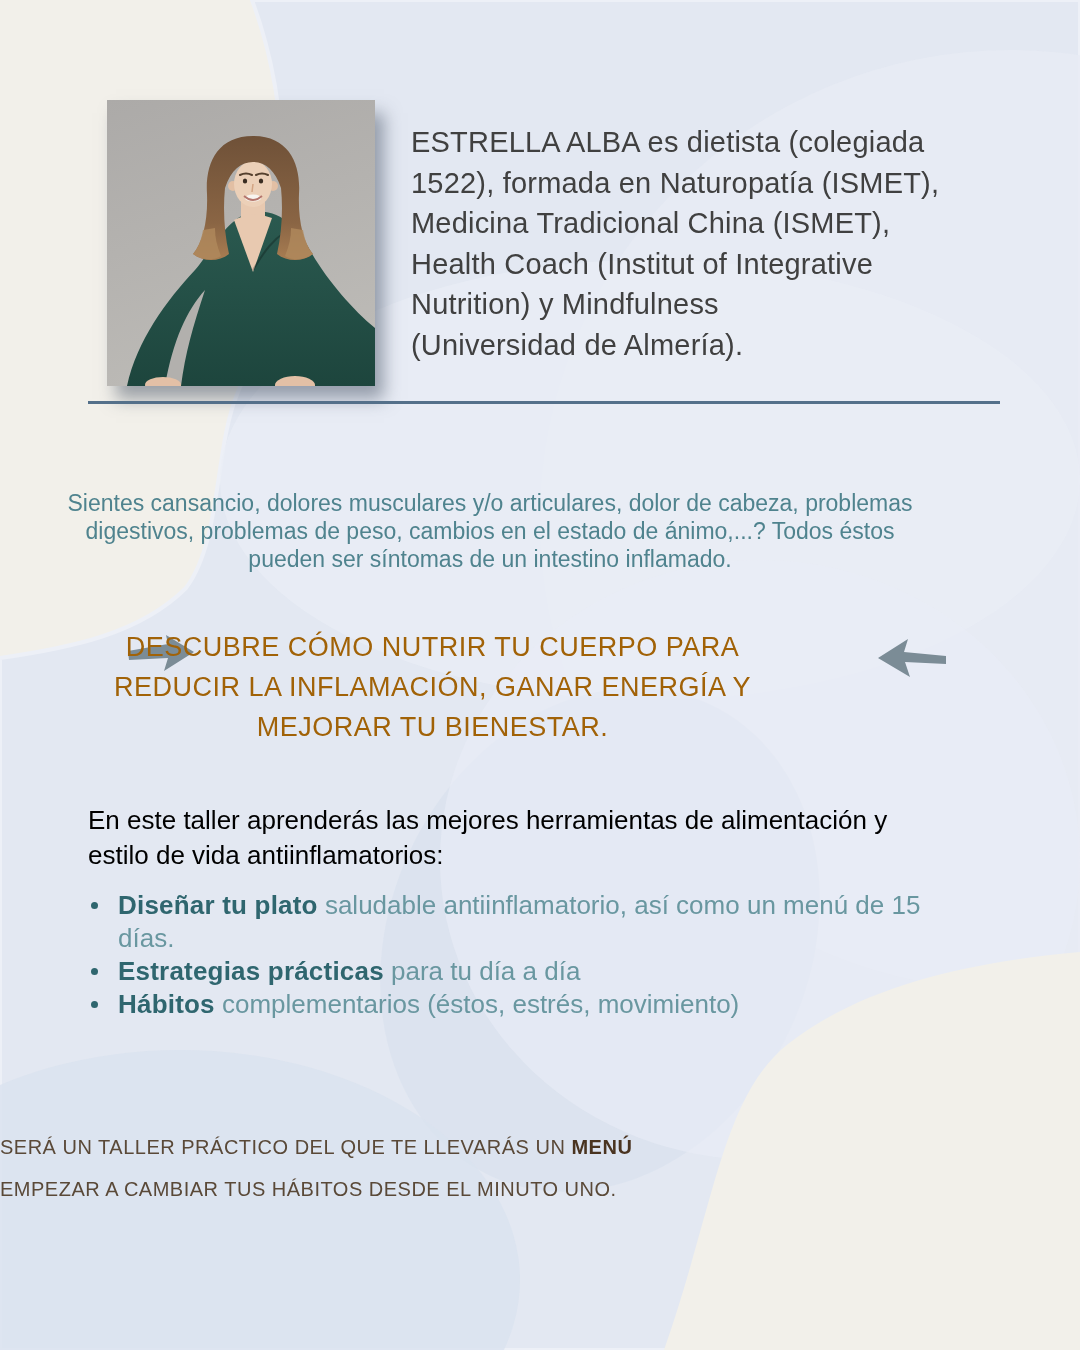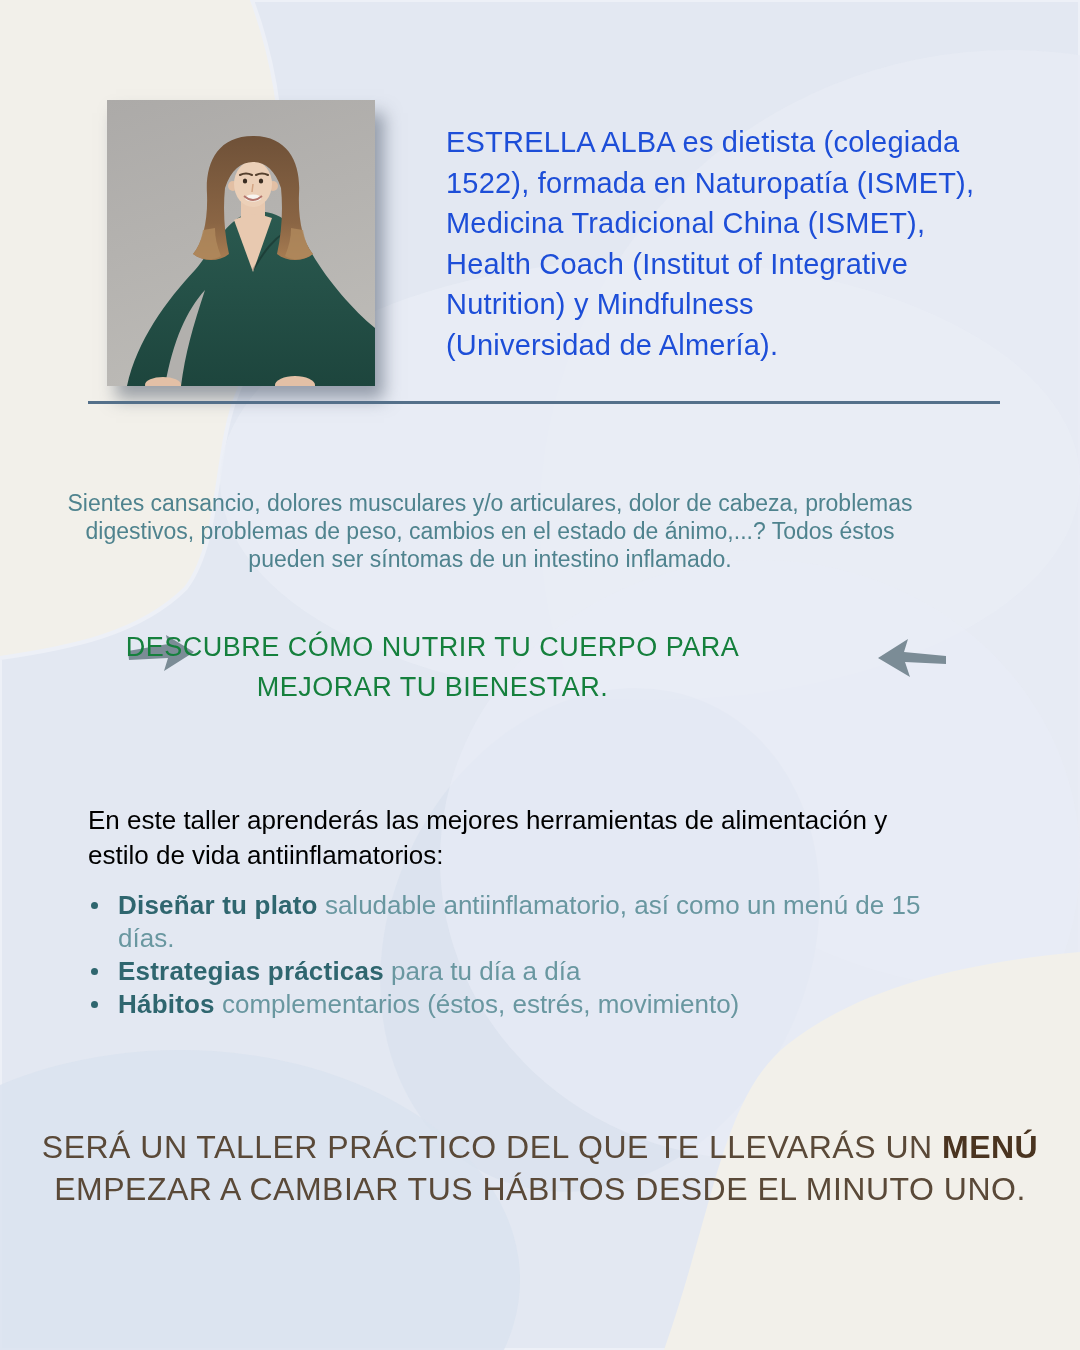--- a/index.html
+++ b/index.html
@@ -10,60 +10,60 @@
   }
   .bg{position:absolute;inset:0;}
   
   .photo{
     position:absolute;left:107px;top:100px;width:268px;height:286px;
     box-shadow:9px 13px 16px rgba(70,82,100,.5);
   }
   .photo svg{display:block;width:100%;height:100%;}
   
   .bio{
-    position:absolute;left:446px;top:122px;width:600px;
-    color:#1d4ed8;font-size:29px;line-height:40.5px;letter-spacing:.2px;
+    position:absolute;left:411px;top:122px;width:600px;
+    color:#404040;font-size:29px;line-height:40.5px;letter-spacing:.2px;
   }
   .bio div{white-space:nowrap;}
   .divider{
     position:absolute;left:88px;top:401px;width:912px;height:3px;
     background:#54708a;
   }
   .symptoms{
     position:absolute;left:0;top:489px;width:980px;text-align:center;
     color:#4f838e;font-size:23px;line-height:28px;
   }
   .symptoms div{white-space:nowrap;}
   .arrow{position:absolute;}
   .arrow-l{left:126px;top:630px;width:70px;height:46px;}
   .arrow-r{left:874px;top:632px;width:74px;height:48px;}
   .headline{
     position:absolute;left:0;top:627px;width:865px;text-align:center;
-    color:#15803d;font-size:27px;line-height:40px;letter-spacing:.5px;font-weight:400;
+    color:#a16207;font-size:27px;line-height:40px;letter-spacing:.5px;font-weight:400;
   }
   .headline div{white-space:nowrap;}
   .intro{
     position:absolute;left:88px;top:803px;width:940px;
     color:#000000;font-size:26px;line-height:35px;
   }
   .intro div{white-space:nowrap;}
   .bullets{
     position:absolute;left:88px;top:889px;width:890px;margin:0;padding:0;
     list-style:none;color:#6997a0;font-size:26px;line-height:33px;
   }
   .bullets li{position:relative;padding-left:30px;margin:0;}
   .bullets li::before{
     content:"";position:absolute;left:3px;top:13px;width:7px;height:7px;
     border-radius:50%;background:#2f666f;
   }
   .bullets .b, .intro .b{color:#2f666f;font-weight:bold;}
   .bullets .b{letter-spacing:.2px;}
   .closing{
-    position:absolute;left:0;top:1126px;width:1080px;text-align:center;
-    color:#5a4938;font-size:32px;line-height:42px;letter-spacing:.5px;
+    position:absolute;left:0;top:1126px;width:1080px;text-align:left;
+    color:#5a4938;font-size:20px;line-height:42px;letter-spacing:.5px;
   }
   .closing div{white-space:nowrap;}
   .closing .b{color:#4a3420;font-weight:bold;}
 </style>
 </head>
 <body>
 
 <div class="canvas">
 
   <svg class="bg" width="1080" height="1350" viewBox="0 0 1080 1350">
@@ -143,20 +143,21 @@
 
   <svg class="arrow arrow-l" viewBox="0 0 70 46">
     <path d="M2,21 L42,14 L40,5 L68,22 L38,41 L42,28 L3,30 Z" fill="#7b8c96"></path>
   </svg>
   <svg class="arrow arrow-r" viewBox="0 0 74 48">
     <path d="M72,24 L30,20 L34,7 L4,26 L36,45 L31,30 L72,32 Z" fill="#7b8c96"></path>
   </svg>
 
   <div class="headline">
     <div>DESCUBRE CÓMO NUTRIR TU CUERPO PARA</div>
+    <div>REDUCIR LA INFLAMACIÓN, GANAR ENERGÍA Y</div>
     <div>MEJORAR TU BIENESTAR.</div>
   </div>
 
   <div class="intro">
     <div>En este taller aprenderás las mejores herramientas de alimentación y</div>
     <div>estilo de vida antiinflamatorios:</div>
   </div>
 
   <ul class="bullets">
     <li>

